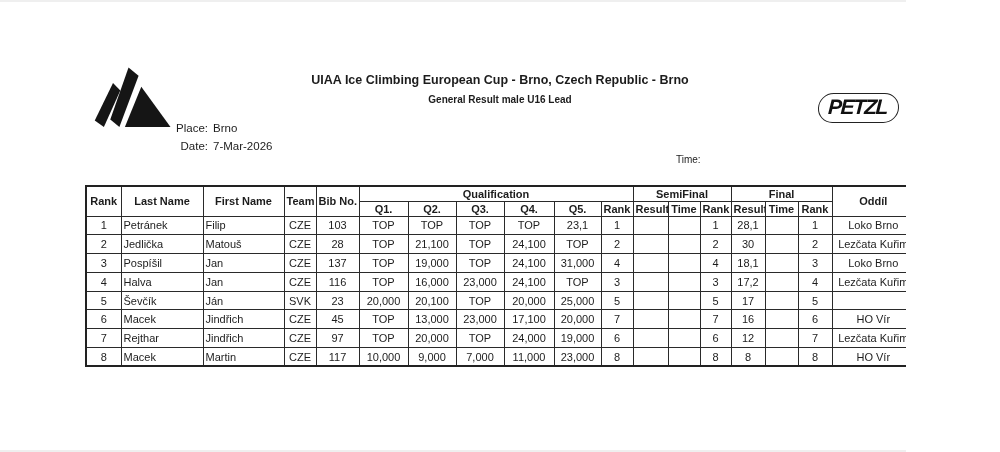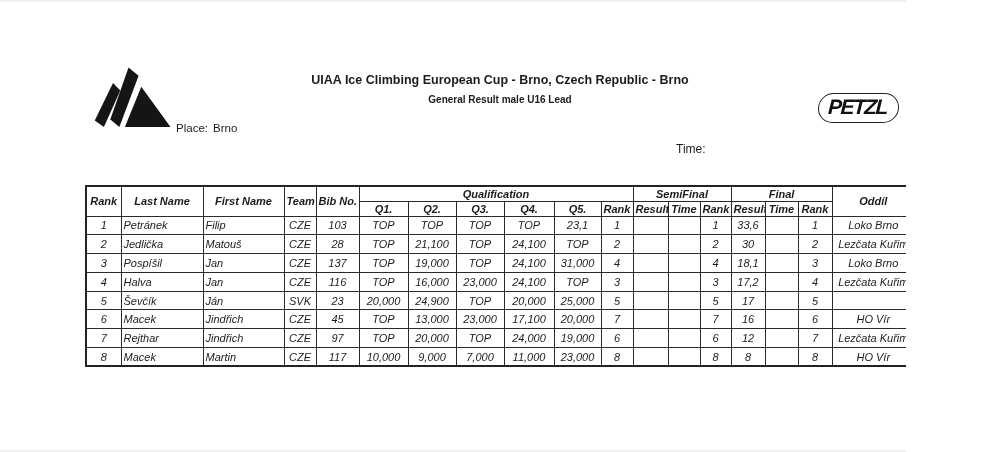--- a/index.html
+++ b/index.html
@@ -18,40 +18,39 @@
 
   
   .title-block { position:absolute; left:0; top:71px; width:1000px; text-align:center; }
   .title-line1 { font-size:12.5px; font-weight:bold; line-height:19px; }
   .title-line2 { font-size:10px; font-weight:bold; line-height:19px; }
 
   
   .meta-block { position:absolute; left:166px; top:119px; font-size:11.5px; }
   .meta-row { display:flex; line-height:18px; }
   .meta-label { width:42px; text-align:right; margin-right:5px; }
-  .time-label { position:absolute; left:676px; top:142px; font-size:12px; }
+  .time-label { position:absolute; left:676px; top:154px; font-size:10px; }
 
   
   .petzl-logo { position:absolute; left:818px; top:93px; width:92px; height:34px; }
   .petzl-capsule {
     display:inline-block; border:1.5px solid #222; border-radius:16px;
     padding:1px 11px 3px 9px; transform:skewX(-3deg); background:#fff;
   }
   .petzl-text {
     font-size:21px; font-weight:900; letter-spacing:-1.5px; color:#111;
     font-family:"Liberation Sans", sans-serif; font-style:italic;
   }
   .petzl-reg { position:absolute; right:-3px; top:4px; font-size:7px; color:#111; }
 
   
   .results-table {
     position:absolute; left:85px; top:185px; width:829px;
     border-collapse:collapse; table-layout:fixed;
     font-size:11px;
-    font-style:italic;
   }
   .results-table th, .results-table td {
     border:1px solid #2a2a2a; text-align:center; vertical-align:middle;
     overflow:hidden; white-space:nowrap; padding:0 2px;
   }
   .results-table { border:2px solid #222; }
   .results-table th { font-weight:bold; }
   .hdr-group tr { height:15px; }
   .hdr-sub { height:17px; }
   .results-table tbody tr { height:18.8px; }
@@ -87,20 +86,24 @@
 
   <div class="title-block">
     <div class="title-line1">UIAA Ice Climbing European Cup - Brno, Czech Republic - Brno</div>
     <div class="title-line2">General Result male U16 Lead</div>
   </div>
 
   <div class="meta-block">
     <div class="meta-row">
       <span class="meta-label">Place:</span>
       <span>Brno</span>
+    </div>
+    <div class="meta-row">
+      <span class="meta-label">Date:</span>
+      <span>7-Mar-2026</span>
     </div>
   </div>
 
   <div class="time-label">Time:</div>
 
   <div class="petzl-logo">
     <span class="petzl-capsule"><span class="petzl-text">PETZL</span></span>
     <span class="petzl-reg">®</span>
   </div>
 
@@ -161,21 +164,21 @@
           <td>103</td>
           <td>TOP</td>
           <td>TOP</td>
           <td>TOP</td>
           <td>TOP</td>
           <td>23,1</td>
           <td>1</td>
           <td></td>
           <td></td>
           <td>1</td>
-          <td>33,6</td>
+          <td>28,1</td>
           <td></td>
           <td>1</td>
           <td>Loko Brno</td>
         </tr>
         <tr>
           <td>2</td>
           <td class="al">Jedlička</td>
           <td class="al">Matouš</td>
           <td>CZE</td>
           <td>28</td>
@@ -233,21 +236,21 @@
           <td>4</td>
           <td>Lezčata Kuřim</td>
         </tr>
         <tr>
           <td>5</td>
           <td class="al">Ševčík</td>
           <td class="al">Ján</td>
           <td>SVK</td>
           <td>23</td>
           <td>20,000</td>
-          <td>24,900</td>
+          <td>20,100</td>
           <td>TOP</td>
           <td>20,000</td>
           <td>25,000</td>
           <td>5</td>
           <td></td>
           <td></td>
           <td>5</td>
           <td>17</td>
           <td></td>
           <td>5</td>

